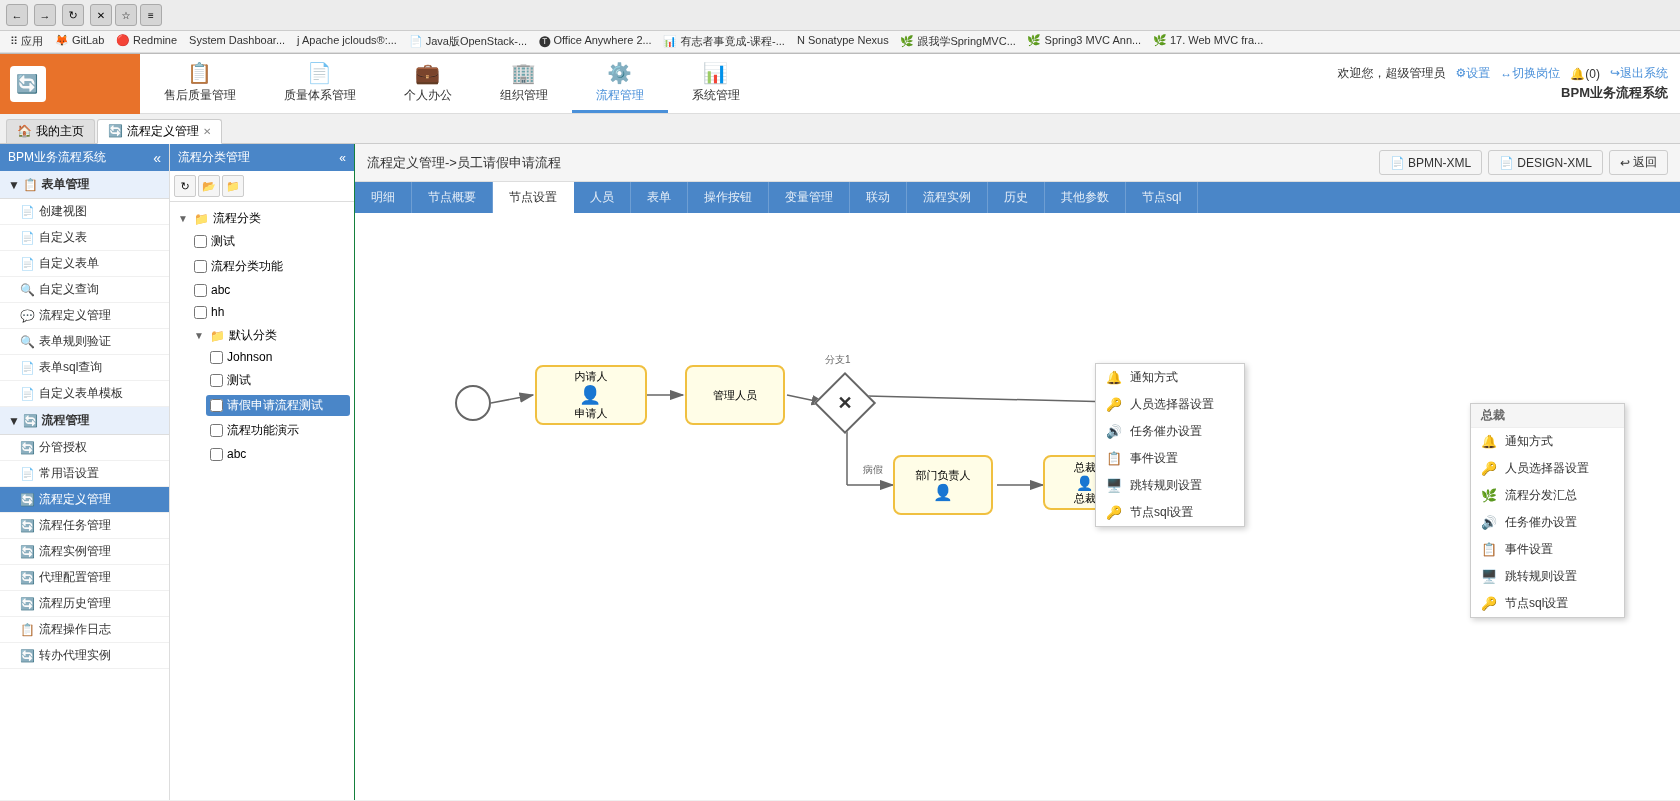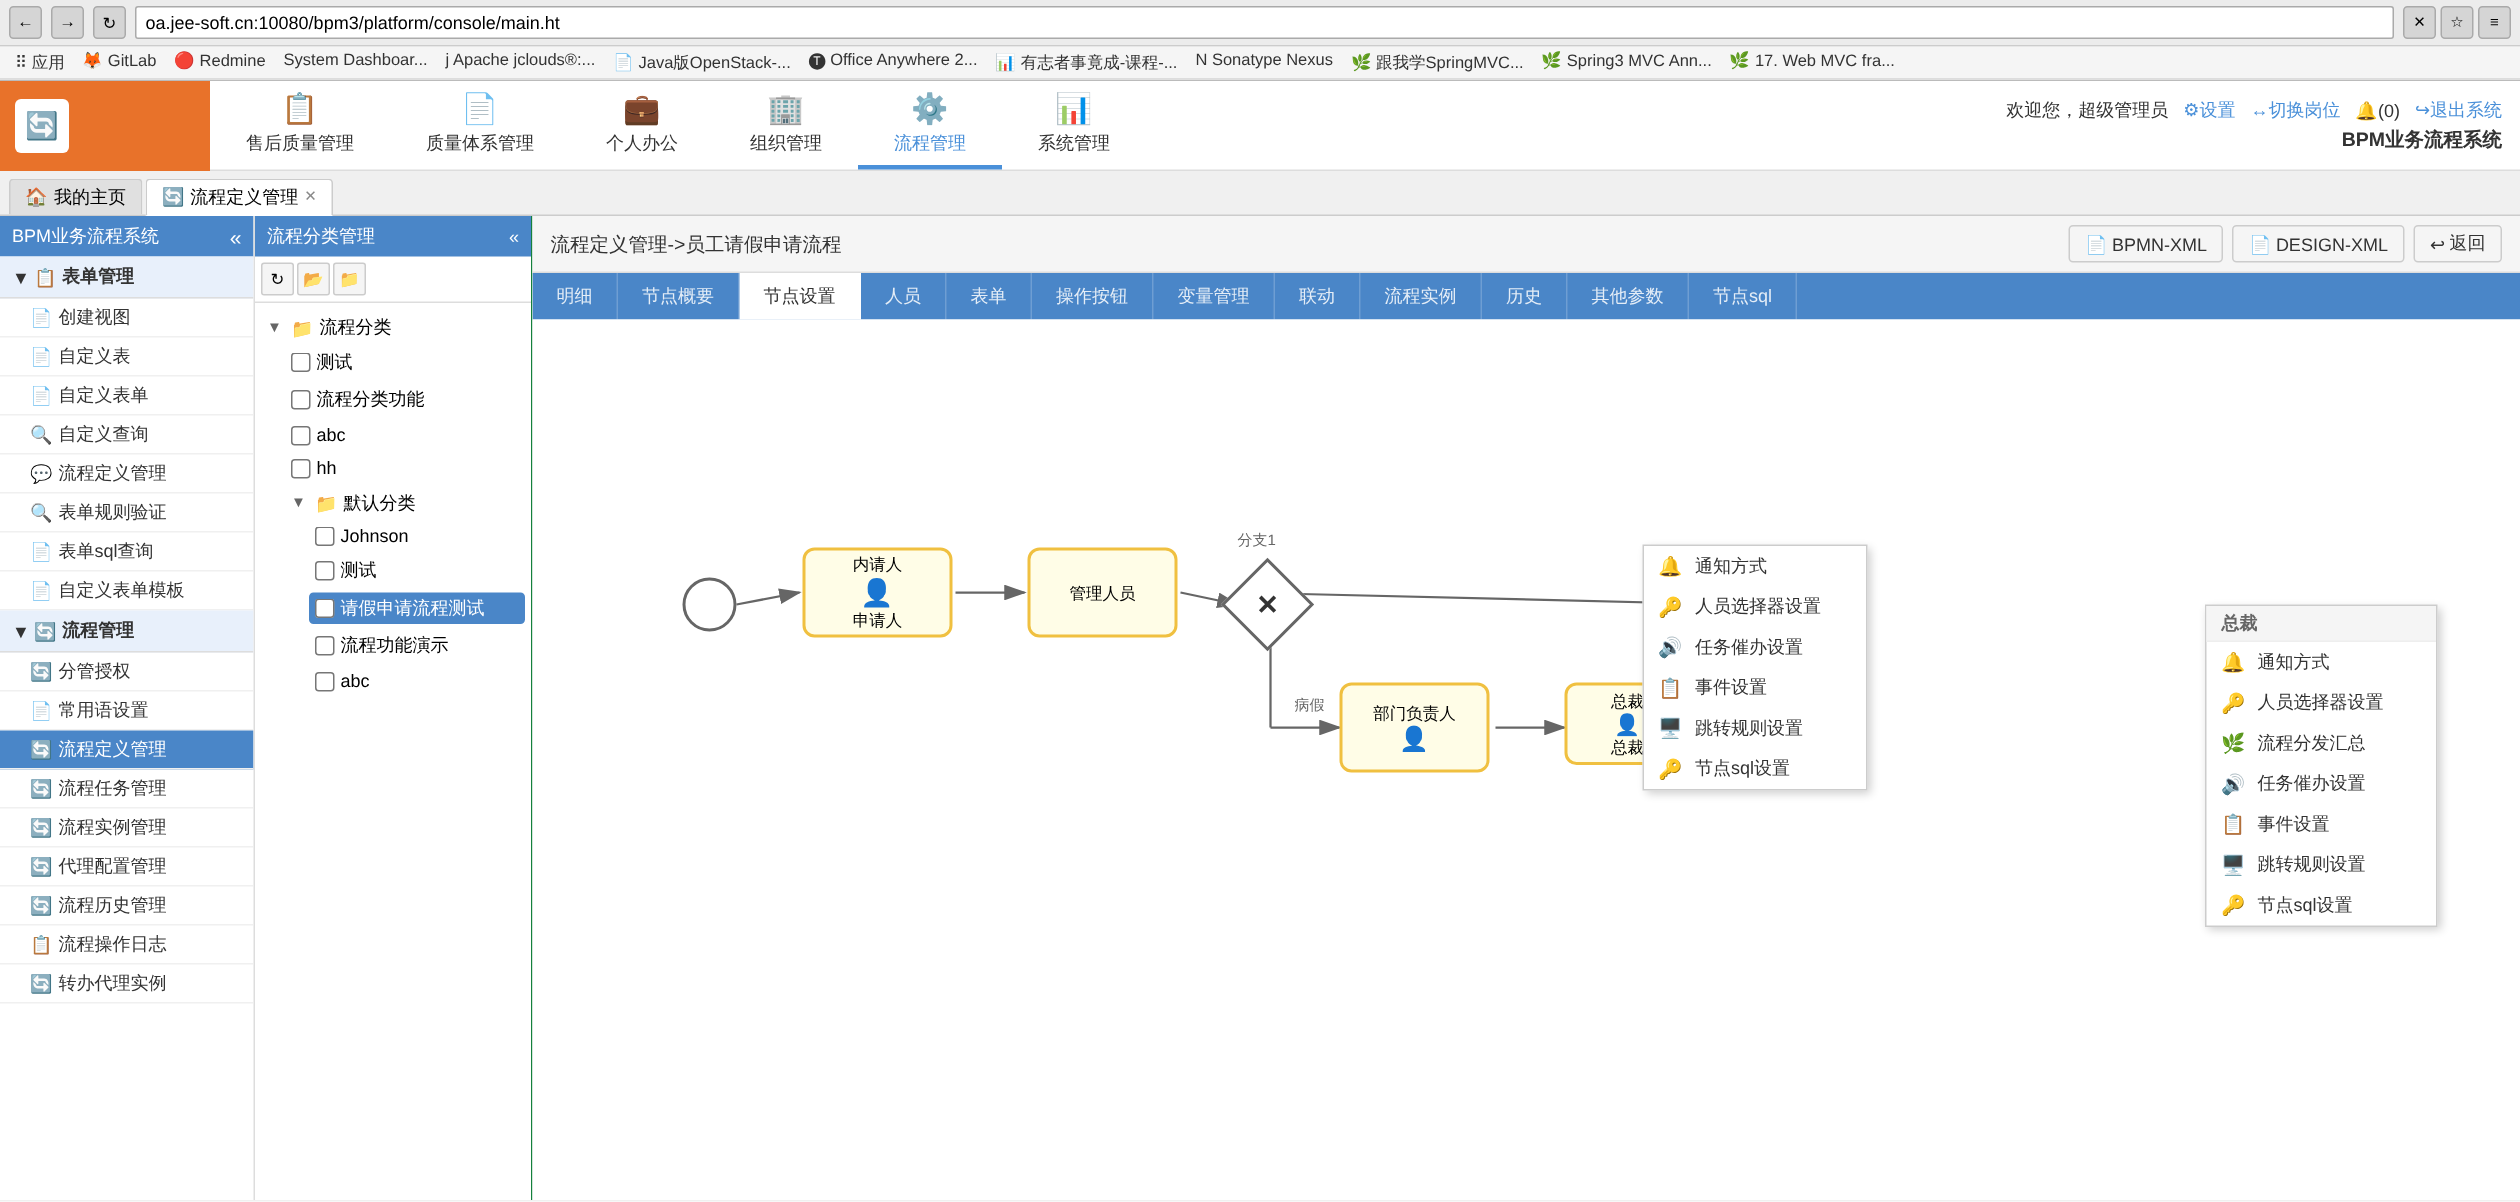--- a/index.html
+++ b/index.html
@@ -92,21 +92,20 @@
     svg.diagram-svg { position: absolute; top: 0; left: 0; width: 100%; height: 100%; pointer-events: none; }
   </style>
 </head>
 <body>
 
 <div class="browser-chrome">
   <div class="browser-toolbar">
     <div class="browser-nav-btn">←</div>
     <div class="browser-nav-btn">→</div>
     <div class="browser-nav-btn">↻</div>
-    <input class="browser-url-bar" value="oa.jee-soft.cn:10080/bpm3/platform/console/main.ht" readonly="" style="">
     <div class="browser-action-btns">
       <div class="browser-action-btn">✕</div>
       <div class="browser-action-btn">☆</div>
       <div class="browser-action-btn">≡</div>
     </div>
   </div>
   <div class="browser-bookmarks">
     <span class="bookmark-item">⠿ 应用</span>
     <span class="bookmark-item">🦊 GitLab</span>
     <span class="bookmark-item">🔴 Redmine</span>
@@ -411,21 +410,21 @@
 
           <line x1="622" y1="252" x2="668" y2="252" stroke="#666" stroke-width="1.5" marker-end="url(#arrowhead)"></line>
 
           <line x1="750" y1="252" x2="800" y2="188" stroke="#666" stroke-width="1.5" marker-end="url(#arrowhead)"></line>
 
           <text x="488" y="240" font-size="10" fill="#666">病假</text>
         </svg>
 
         <div style="position:absolute;left:80px;top:152px;width:36px;height:36px;border-radius:50%;border:2px solid #666;background:white;"></div>
 
-        <div style="position:absolute;left:160px;top:132px;width:100px;height:60px;border-radius:8px;background:#fffde7;border:2px solid #f0c040;display:flex;flex-direction:column;align-items:center;justify-content:center;font-size:11px;cursor:pointer;">
+        <div style="position:absolute;left:160px;top:132px;width:112px;height:60px;border-radius:8px;background:#fffde7;border:2px solid #f0c040;display:flex;flex-direction:column;align-items:center;justify-content:center;font-size:11px;cursor:pointer;">
           <div>内请人</div>
           <div style="font-size:18px;">👤</div>
           <div>申请人</div>
         </div>
 
         <div style="position:absolute;left:310px;top:132px;width:100px;height:60px;border-radius:8px;background:#fffde7;border:2px solid #f0c040;display:flex;flex-direction:column;align-items:center;justify-content:center;font-size:11px;cursor:pointer;">
           <div>管理人员</div>
         </div>
 
         <div style="position:absolute;left:448px;top:148px;width:44px;height:44px;background:white;border:2px solid #666;transform:rotate(45deg);">

